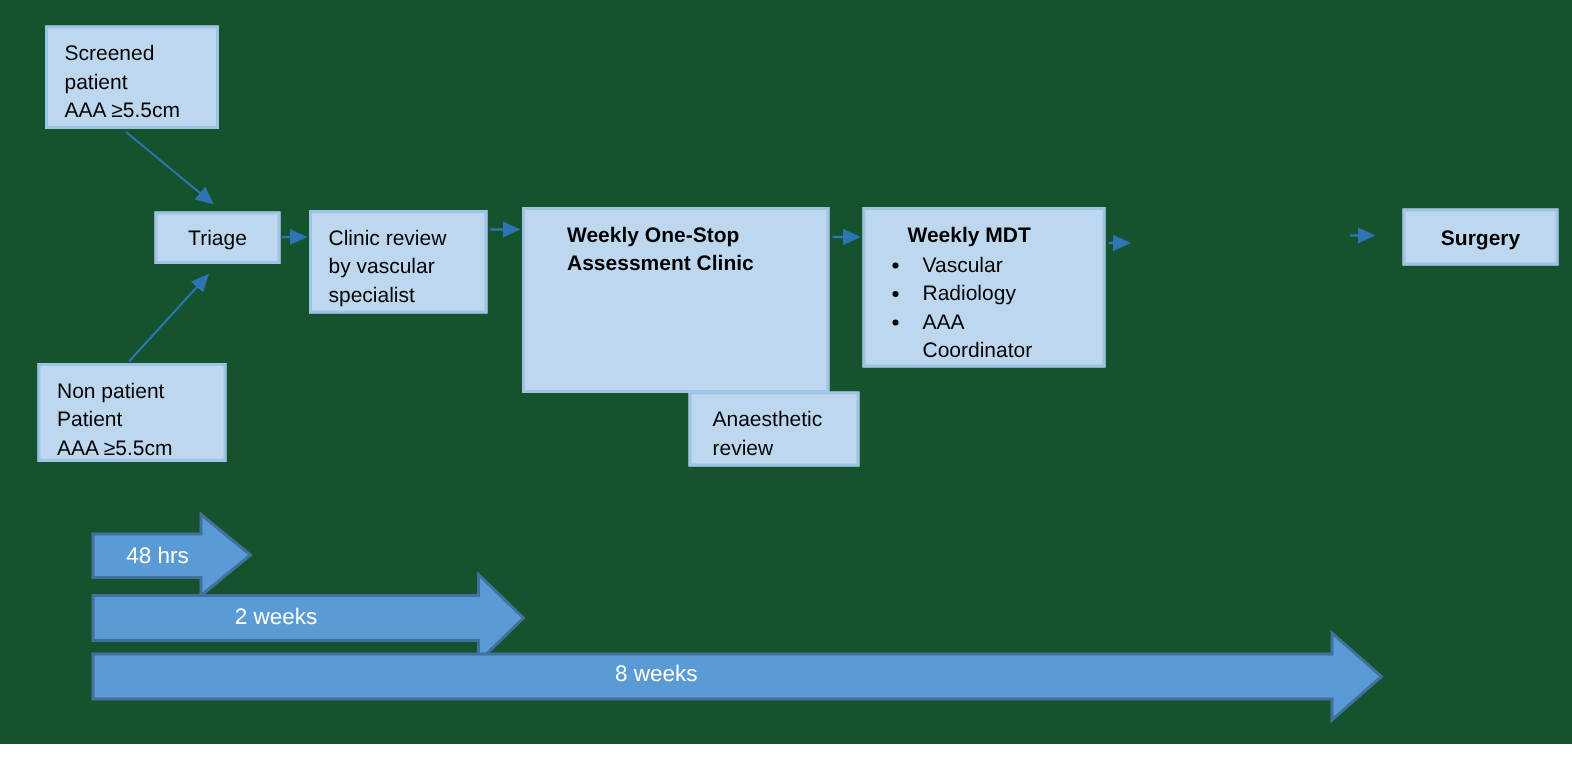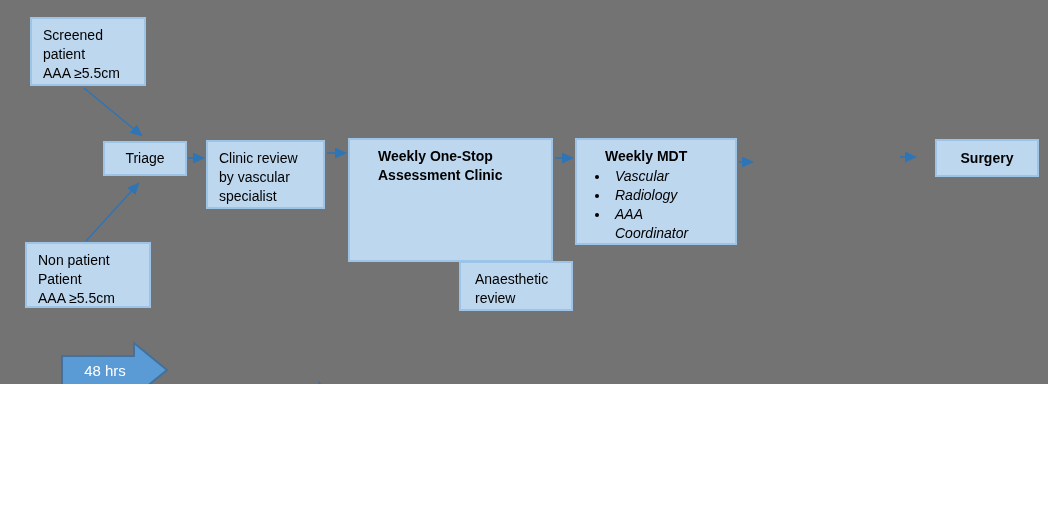--- a/index.html
+++ b/index.html
@@ -1,35 +1,35 @@
 <!DOCTYPE html>
 <html><head>
 <meta charset="utf-8">
 <style>
   html,body { margin:0; padding:0; background:#fff; }
   .canvas {
-    position:relative; width:1048px; height:384px;
-    background:#737373; overflow:hidden;
+    position:relative; width:1048px; height:496px;
+    background:#14532d; overflow:hidden;
     font-family:"Liberation Sans", sans-serif;
     color:#000;
   }
   .layer { position:absolute; left:0; top:0; width:1048px; height:512px; }
 
   .node {
     position:absolute; box-sizing:border-box;
     background:#BDD7EE; border:2px solid #9DC3E6;
     font-size:14px; line-height:19px; color:#000;
   }
   .pad { padding:7px 5px 0 11px; }
   .pre { white-space:pre-line; }
   .center { display:flex; align-items:center; justify-content:center; }
   .bold { font-weight:bold;margin-left:17px; }
 
   .node ul { margin:1px 0 0 0; padding:0 0 0 22px; list-style:disc; }
-  .node li { padding-left:5px; white-space:pre-line;font-style:italic; }
+  .node li { padding-left:5px; white-space:pre-line; }
 
   .tl-label {
     position:absolute; color:#ffffff; font-size:15px; line-height:16px;
     text-align:center;
   }
 </style>
 </head>
 <body>
 
 <div class="canvas">

